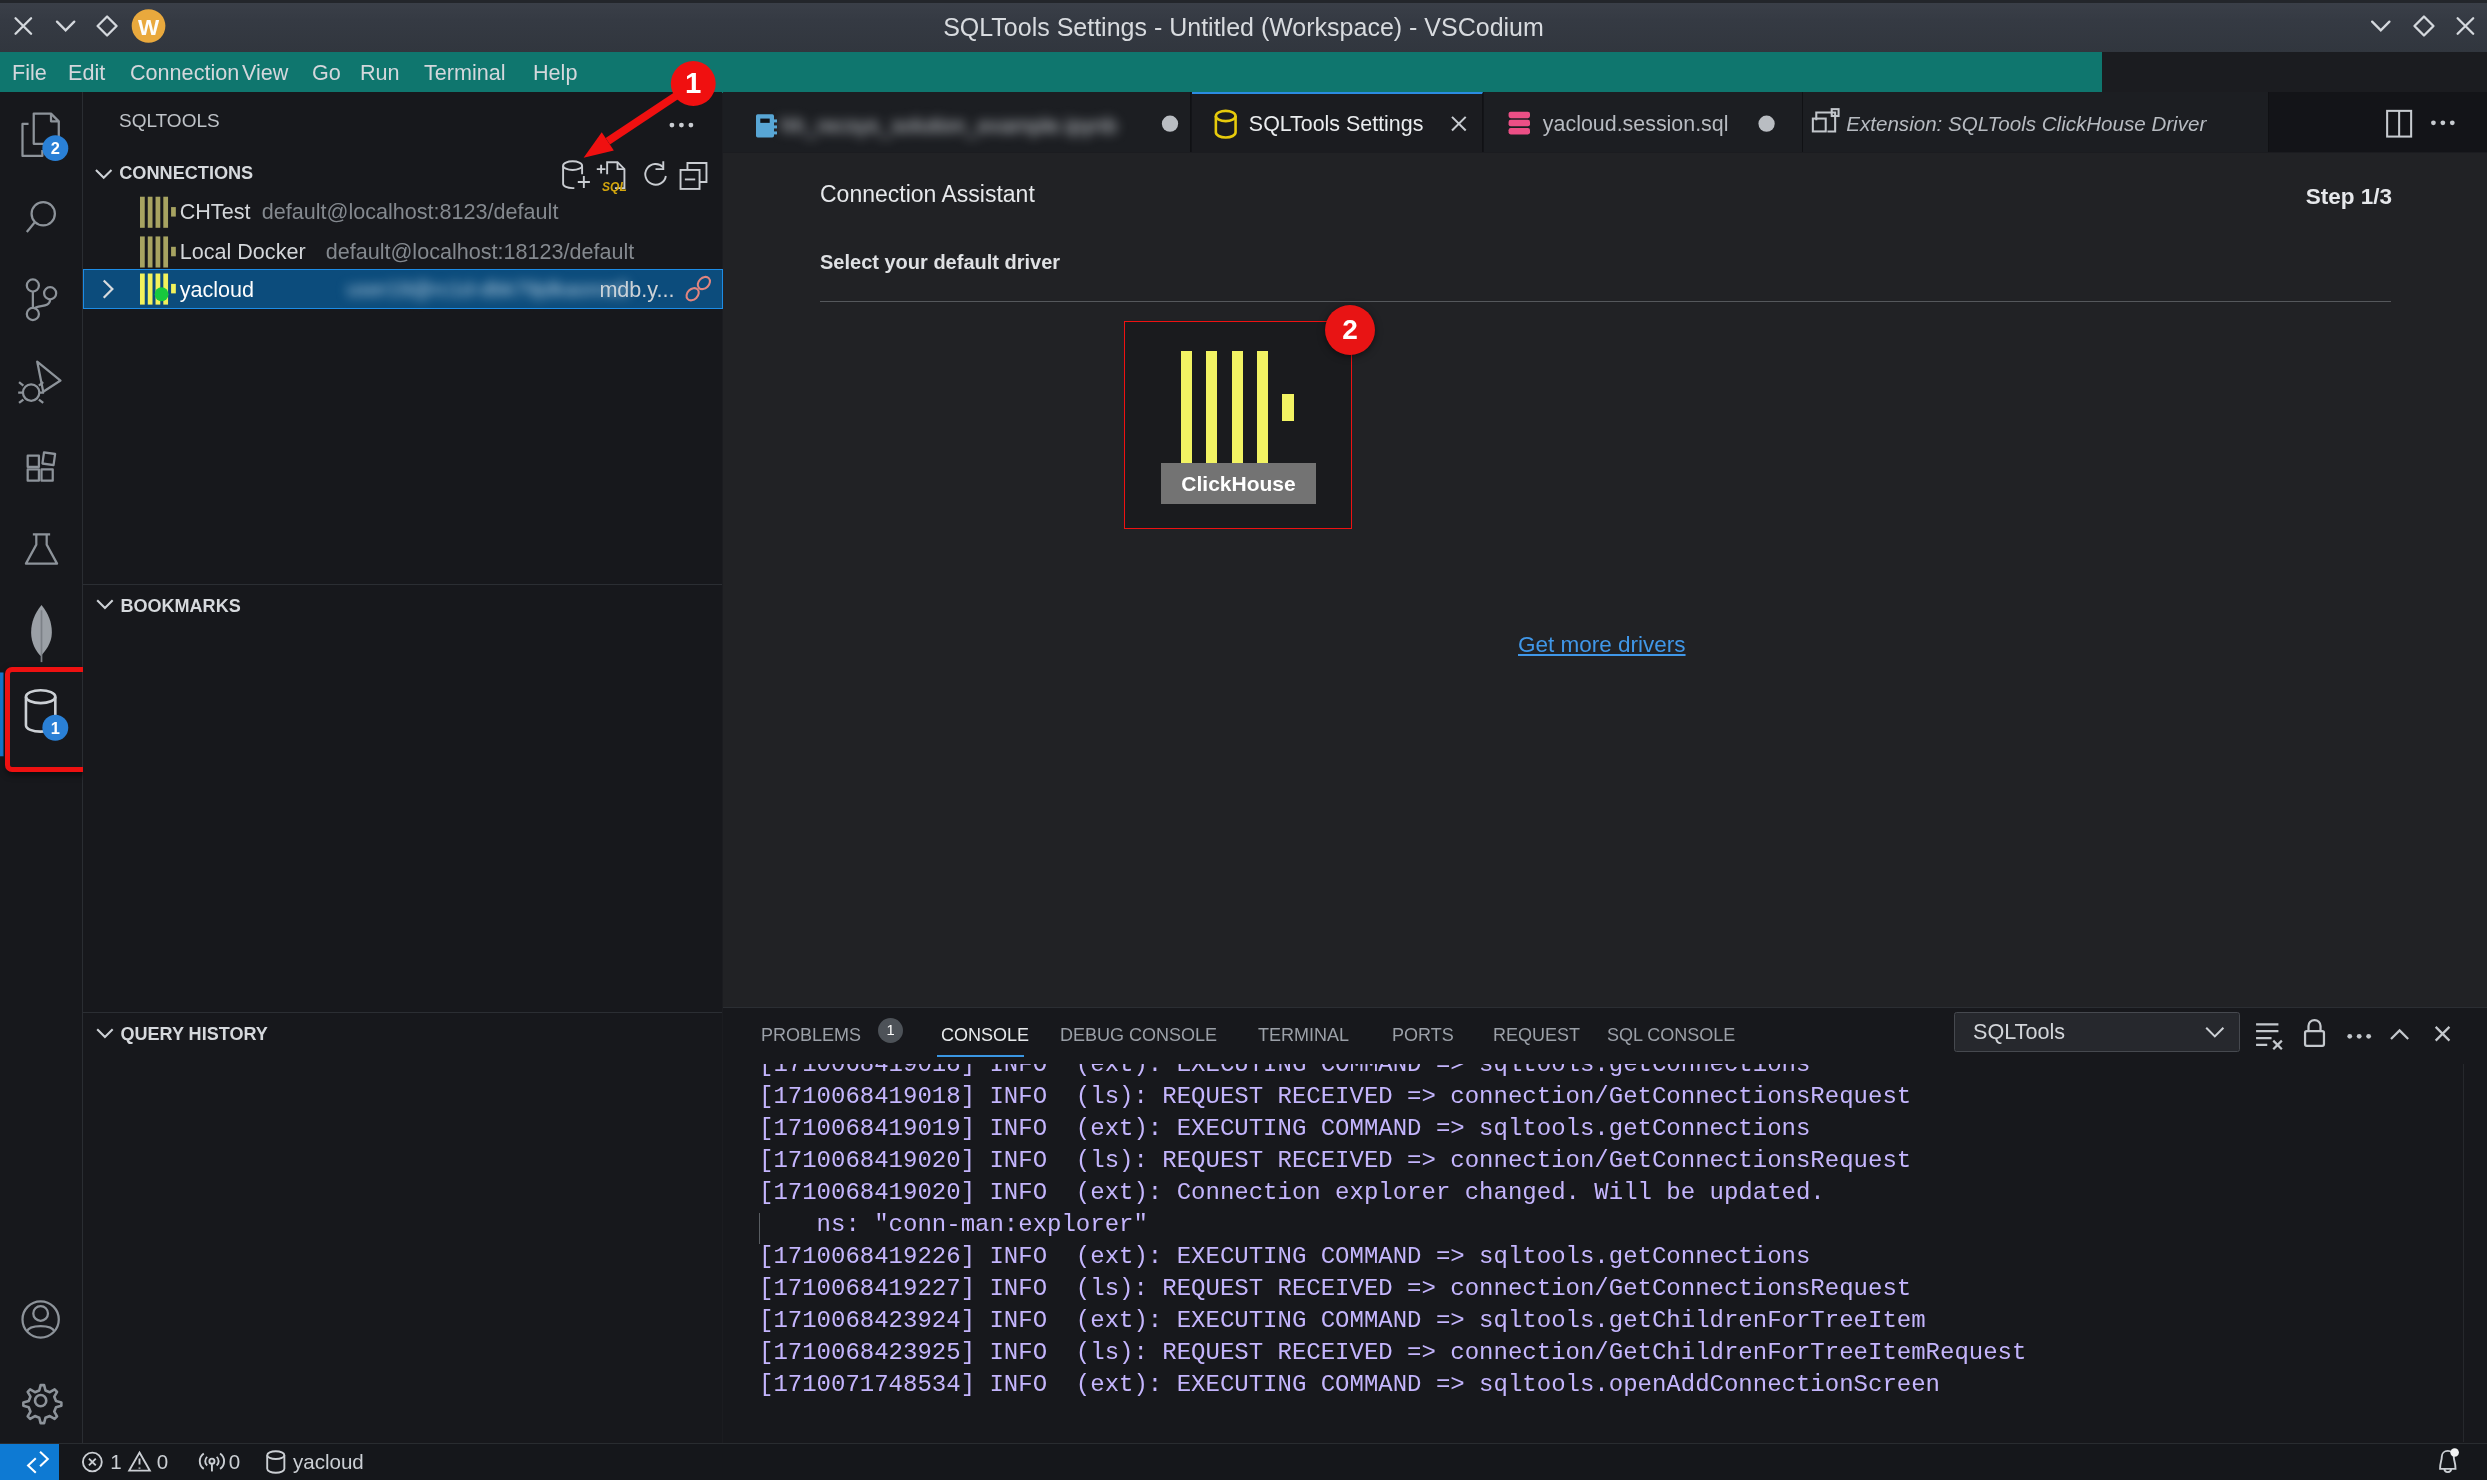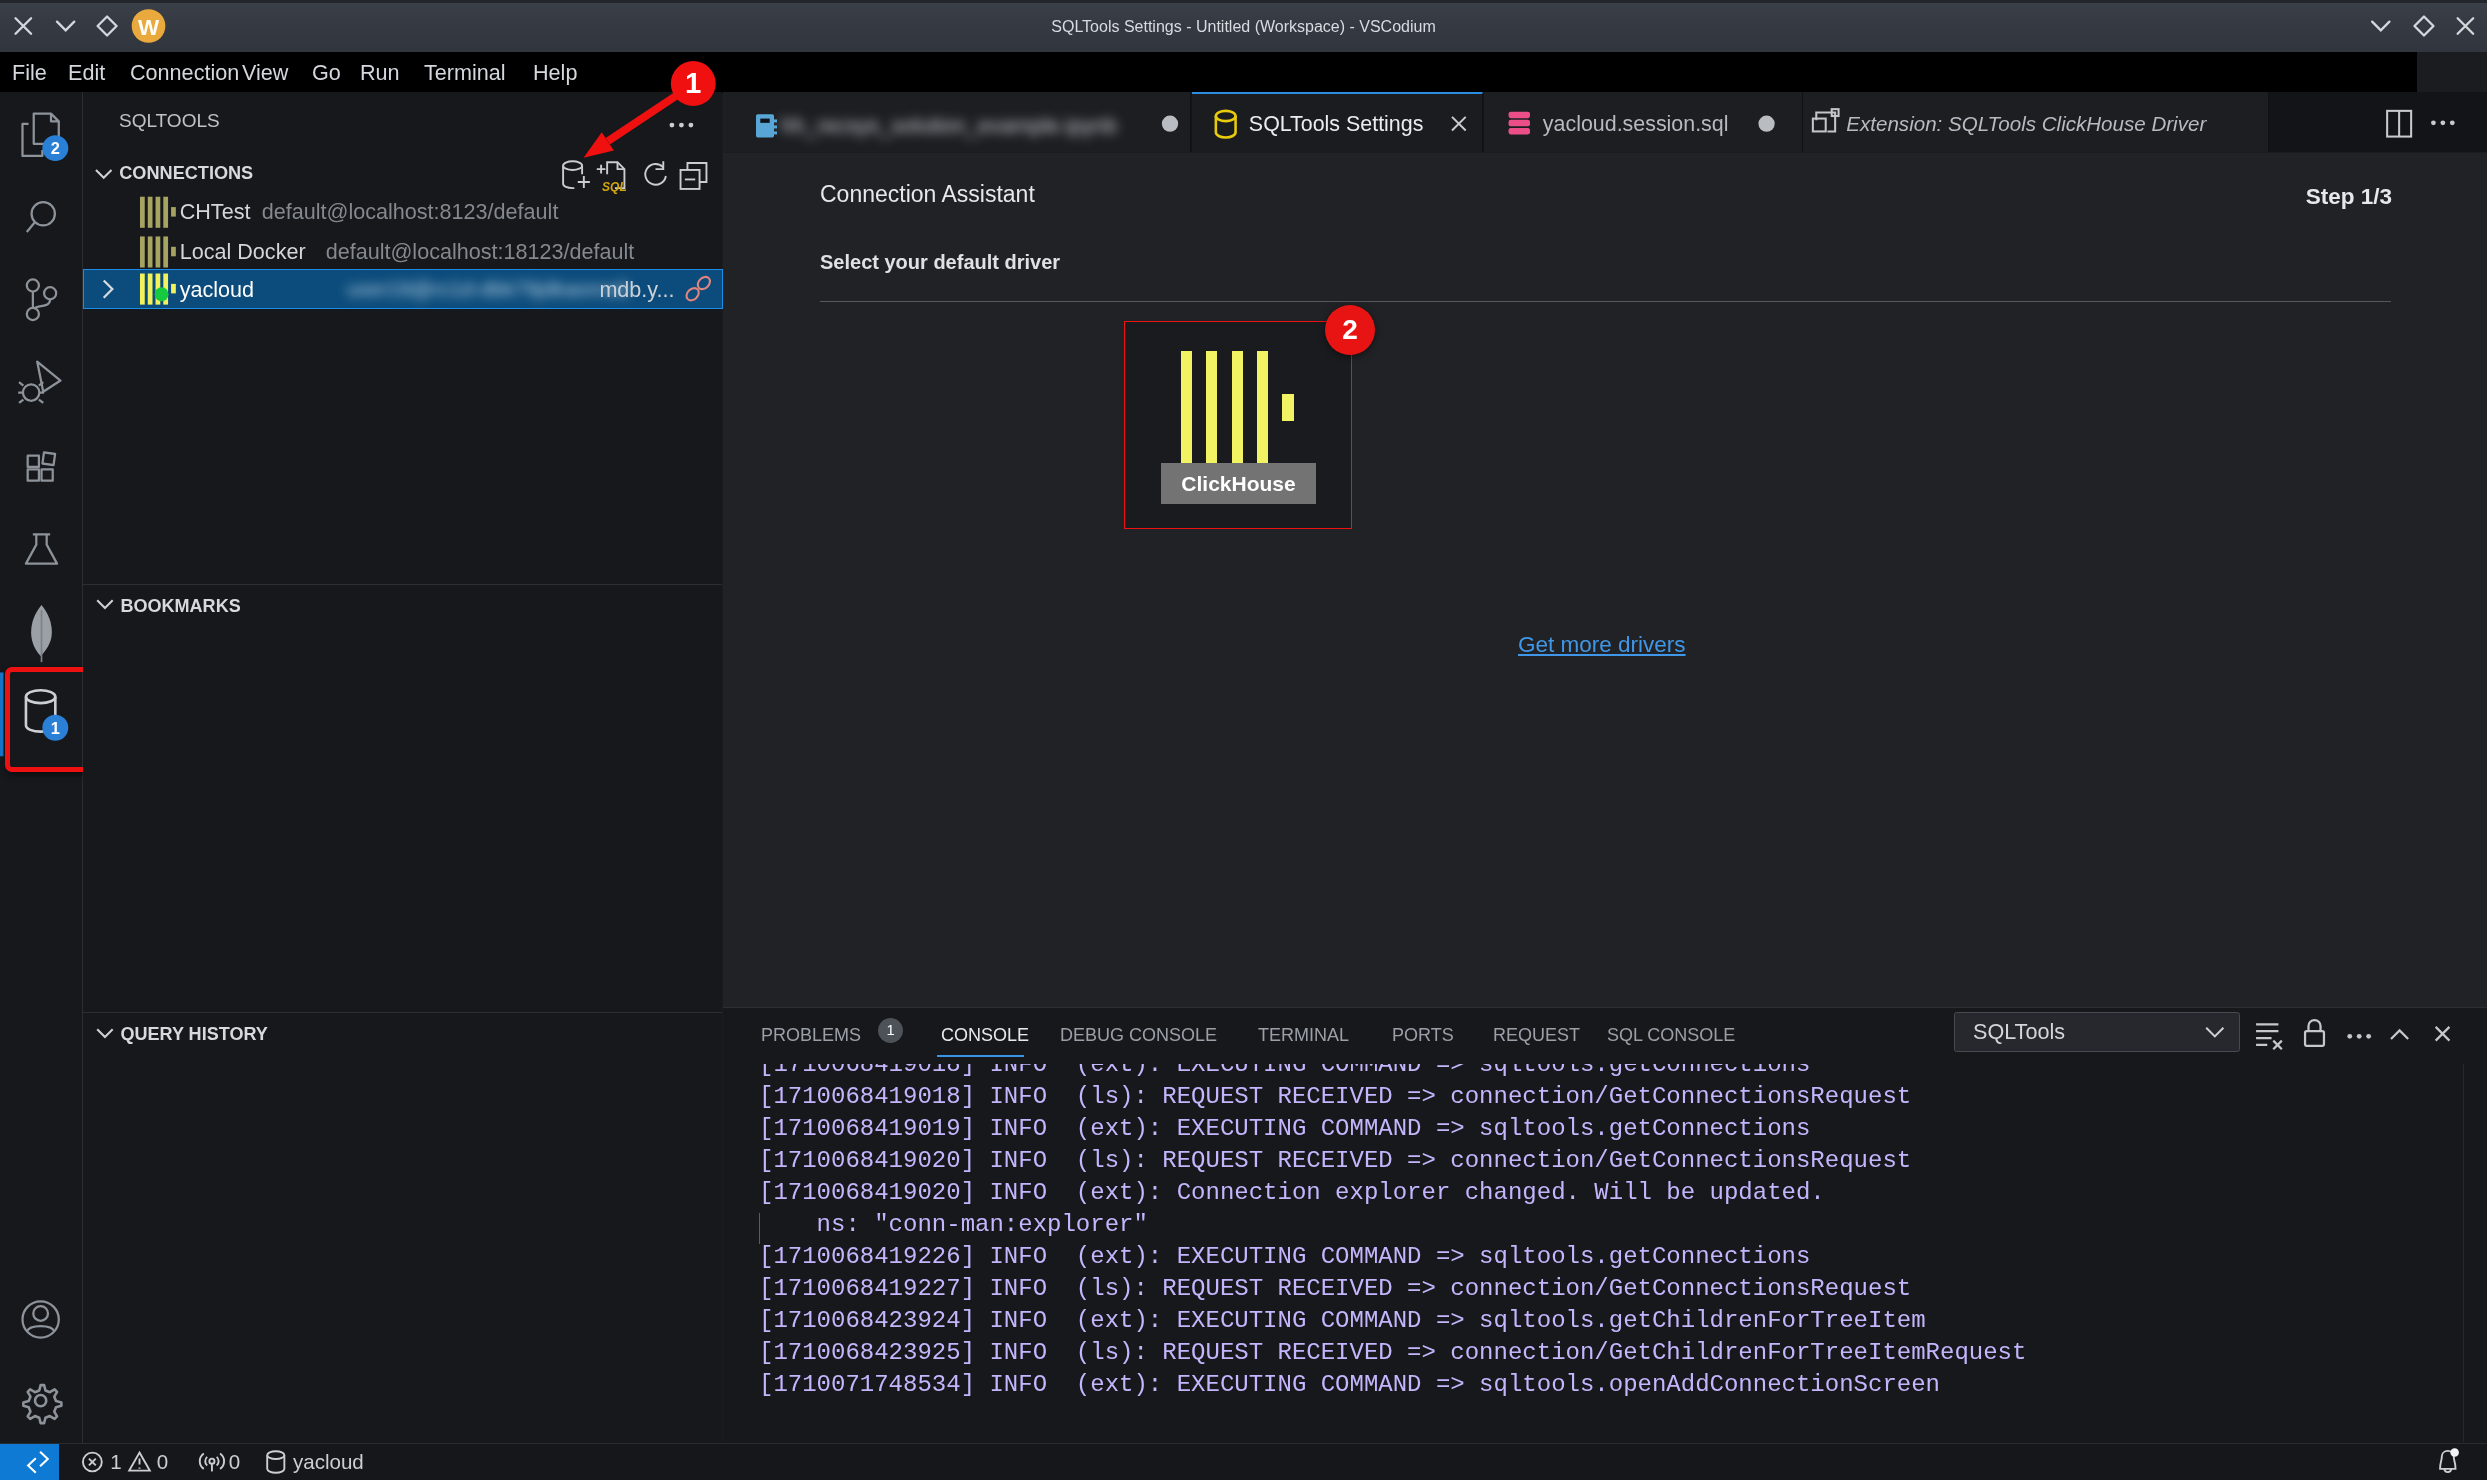--- a/index.html
+++ b/index.html
@@ -2,24 +2,24 @@
 <html style="font-size:14px"><head>
 <meta charset="utf-8">
 <style>
   * { margin:0; padding:0; box-sizing:border-box; }
   html,body { width:2487px; height:1480px; overflow:hidden; background:#1b1c20; }
   body { font-family:"Liberation Sans",sans-serif; position:relative; }
   .abs { position:absolute; }
 
   
   #titlebar { position:absolute; left:0; top:0; width:2487px; height:52px; background:linear-gradient(180deg,#3a3f48 0%,#353a43 35%,#31363e 100%); border-top:3.5px solid #23262b; }
-  #titletext { position:absolute; left:0; top:0; width:2487px; height:52px; line-height:54px; text-align:center; color:#d8dbdf; font-size:16px; }
-
-  
-  #menubar { position:absolute; left:0; top:52px; width:2417px; height:41px; background:#000000; color:#d4d7dc; font-size:21.6px; }
+  #titletext { position:absolute; left:0; top:0; width:2487px; height:52px; line-height:54px; text-align:center; color:#d8dbdf; font-size:25px; }
+
+  
+  #menubar { position:absolute; left:0; top:52px; width:2102px; height:41px; background:#0f766e; color:#d4d7dc; font-size:21.6px; }
   #menubar span { position:absolute; line-height:41px; }
 
   
   #activitybar { position:absolute; left:0; top:92px; width:83px; height:1351px; background:#17181c; border-right:0.9px solid #2a2d32; }
 
   
   #sidebar { position:absolute; left:83px; top:92px; width:639px; height:1351px; background:#17181c; }
 
   
   #tabbar { position:absolute; left:723px; top:92px; width:1764px; height:60px; background:#131418; }

